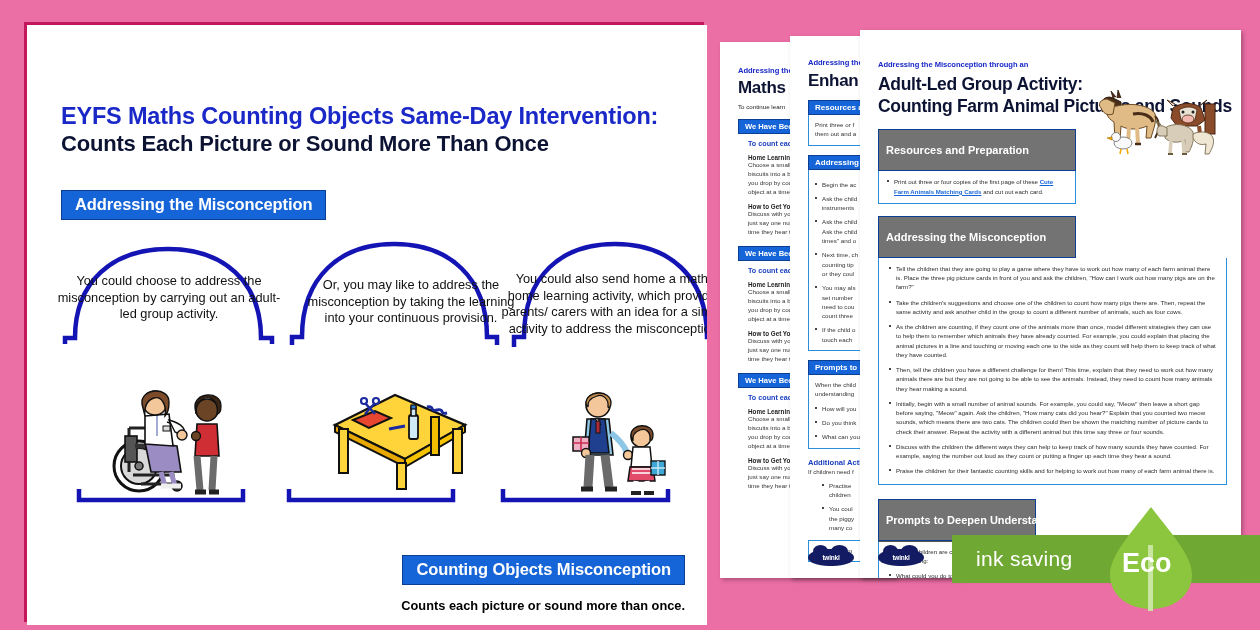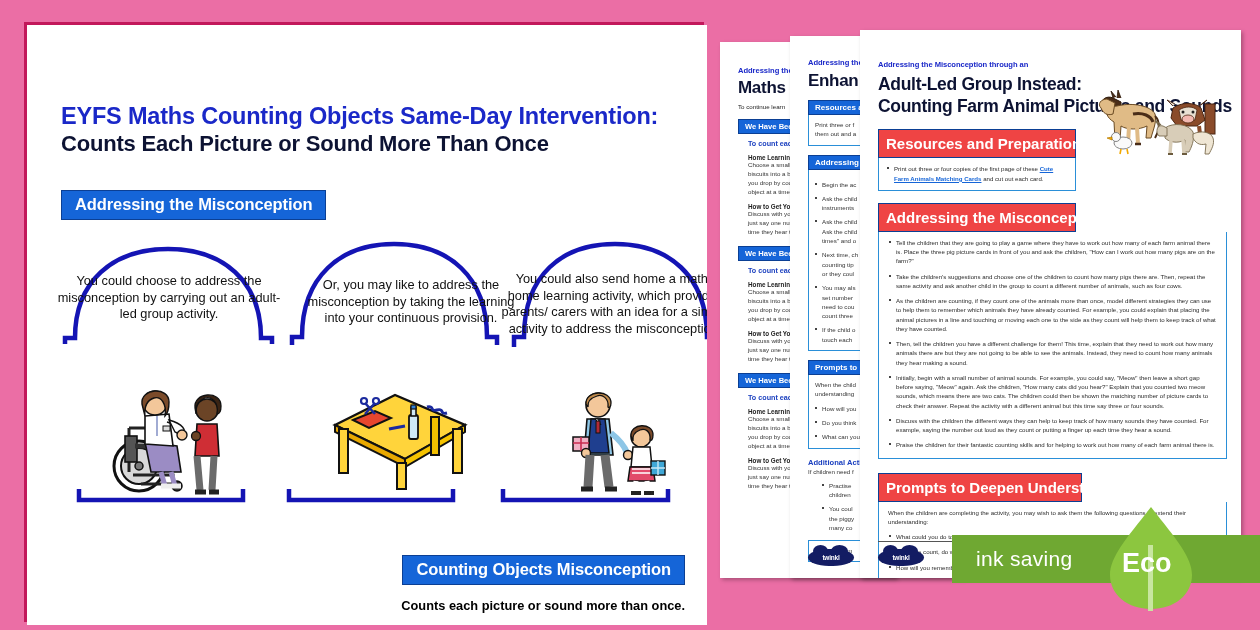--- a/index.html
+++ b/index.html
@@ -94,31 +94,31 @@
   .b-bullet:before{content:"";position:absolute;left:0;top:3px;
     width:2px;height:2px;background:#444;}
   .b-sec{font-size:7.6px;font-weight:bold;color:#1a3fbf;margin-top:9px;white-space:nowrap;}
   .b-outline{border:1px solid #2a8fd8;width:188px;box-sizing:border-box;
     padding:5px 6px;margin-top:8px;}
 
   
   .c-pad{position:absolute;left:18px;top:30px;right:16px;}
   .c-title{font-size:17.5px;line-height:1.24;}
   .c-band{
-    background:#ef4444;color:#ffffff;font-size:15px;font-weight:bold;
-    padding:5px 7px;border:1px solid #0b3f94;box-sizing:border-box;
+    background:#737373;color:#ffffff;font-size:11px;font-weight:bold;
+    padding:14px 7px;border:1px solid #0b3f94;box-sizing:border-box;
     white-space:nowrap;
   }
   .c-band-res{width:198px;margin-top:12px;}
   .c-box-res{border:1px solid #2a8fd8;border-top:none;width:198px;
     box-sizing:border-box;padding:6px 7px 7px 7px;}
   .c-band-addr{width:198px;margin-top:12px;}
   .c-box-addr{border:1px solid #2a8fd8;border-top:none;width:349px;
     box-sizing:border-box;padding:6px 9px 8px 9px;}
-  .c-band-prompt{width:204px;margin-top:14px;}
+  .c-band-prompt{width:158px;margin-top:14px;}
   .c-box-prompt{border:1px solid #2a8fd8;border-top:none;width:349px;
     box-sizing:border-box;padding:6px 9px 9px 9px;}
   .c-text{font-size:6.1px;line-height:1.52;color:#2b2b2b;}
   .c-bullet{position:relative;padding-left:8px;margin-top:6px;}
   .c-bullet:first-child{margin-top:0;}
   .c-bullet:before{content:"";position:absolute;left:1px;top:3px;
     width:2px;height:2px;background:#444;}
   .c-link{color:#1565d8;font-weight:bold;text-decoration:underline;}
   .c-animals{position:absolute;right:14px;top:56px;width:150px;height:72px;}
   .c-footer-rule{position:absolute;left:18px;right:16px;bottom:36px;
@@ -426,21 +426,21 @@
     </div>
     <div class="twinkl">
       <div class="blob"></div>
       <div class="tw-txt">twinkl</div>
     </div>
   </div>
 
   <div class="doc doc-c">
     <div class="c-pad">
       <div class="eyebrow">Addressing the Misconception through an</div>
-      <div class="doc-h1 c-title" style="margin-top:5px;">Adult-Led Group Instead:</div>
+      <div class="doc-h1 c-title" style="margin-top:5px;">Adult-Led Group Activity:</div>
       <div class="doc-h1 c-title">Counting Farm Animal Pictures and Sounds</div>
 
       <div class="c-band c-band-res">Resources and Preparation</div>
       <div class="c-box-res">
         <div class="c-text c-bullet">
           <span>Print out three or four copies of the first page of these </span><span class="c-link">Cute Farm Animals Matching Cards</span><span> and cut out each card.</span>
         </div>
       </div>
 
       <div class="c-band c-band-addr">Addressing the Misconception</div>

